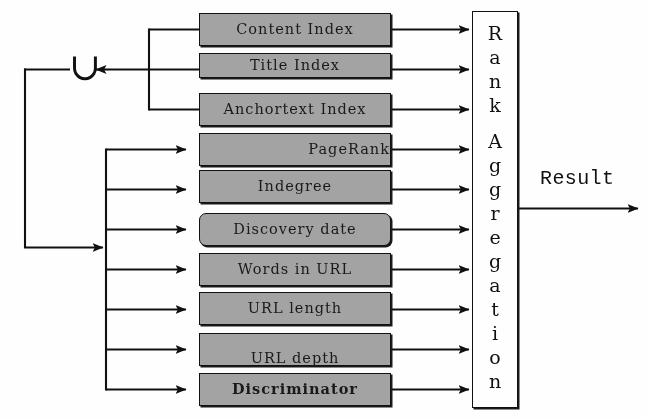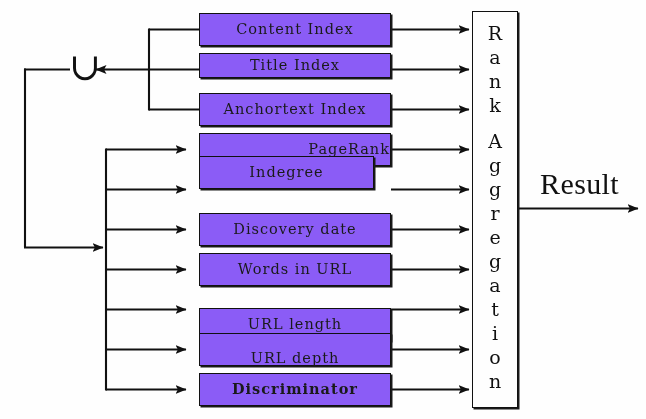--- a/index.html
+++ b/index.html
@@ -14,21 +14,21 @@
     background:#fefefe;
   }
   #diagram-svg{
     position:absolute;left:0;top:0;
     width:646px;height:419px;
   }
   .feature-box{
     position:absolute;
     box-sizing:border-box;
     border:1.6px solid #111111;
-    background:#8b5cf6;
+    background:#a3a3a3;
     display:flex;
     align-items:center;
     justify-content:center;
     box-shadow:1.5px 1.5px 0 #1a1a1a;
   }
   .feature-label{
     font-family:"DejaVu Serif", serif;
     font-size:14.5px;
     color:#1a1a1a;
     letter-spacing:1.0px;
@@ -58,22 +58,22 @@
   .rank-letter.blank{height:12px;}
   #union-symbol{
     position:absolute;
     font-family:"DejaVu Serif", serif;
     font-size:38px;
     color:#111111;
     line-height:1;
   }
   #result-label{
     position:absolute;
-    font-family:Liberation Serif, serif;
-    font-size:30px;
+    font-family:Liberation Mono, monospace;
+    font-size:20px;
     color:#111111;
     letter-spacing:0.4px;
     white-space:nowrap;
   }
 </style>
 </head>
 <body>
 
 <div id="diagram-root">
 
@@ -133,30 +133,30 @@
       </div>
       <div class="feature-box" style="left: 199px; top: 53px; width: 192px; height: 25px;">
         <span class="feature-label">Title Index</span>
       </div>
       <div class="feature-box" style="left: 199px; top: 93px; width: 192px; height: 33px; justify-content: center;">
         <span class="feature-label">Anchortext Index</span>
       </div>
       <div class="feature-box" style="left: 199px; top: 133px; width: 192px; height: 33px; justify-content: flex-end;">
         <span class="feature-label">PageRank</span>
       </div>
-      <div class="feature-box" style="left: 199px; top: 156px; width: 175px; height: 33px;">
+      <div class="feature-box" style="left: 199px; top: 170px; width: 192px; height: 33px;">
         <span class="feature-label">Indegree</span>
       </div>
-      <div class="feature-box" style="left: 199px; top: 213px; width: 192px; height: 33px;">
+      <div class="feature-box" style="left: 199px; top: 213px; width: 192px; height: 33px; border-radius: 7px;">
         <span class="feature-label">Discovery date</span>
       </div>
       <div class="feature-box" style="left: 199px; top: 253px; width: 192px; height: 33px;">
         <span class="feature-label">Words in URL</span>
       </div>
-      <div class="feature-box" style="left: 199px; top: 308px; width: 192px; height: 33px;">
+      <div class="feature-box" style="left: 199px; top: 292px; width: 192px; height: 33px;">
         <span class="feature-label">URL length</span>
       </div>
       <div class="feature-box" style="left: 199px; top: 333px; width: 192px; height: 33px; align-items: flex-end;">
         <span class="feature-label">URL depth</span>
       </div>
       <div class="feature-box" style="left: 199px; top: 373px; width: 192px; height: 33px; font-weight: bold;">
         <span class="feature-label">Discriminator</span>
       </div>
     </div>
 

